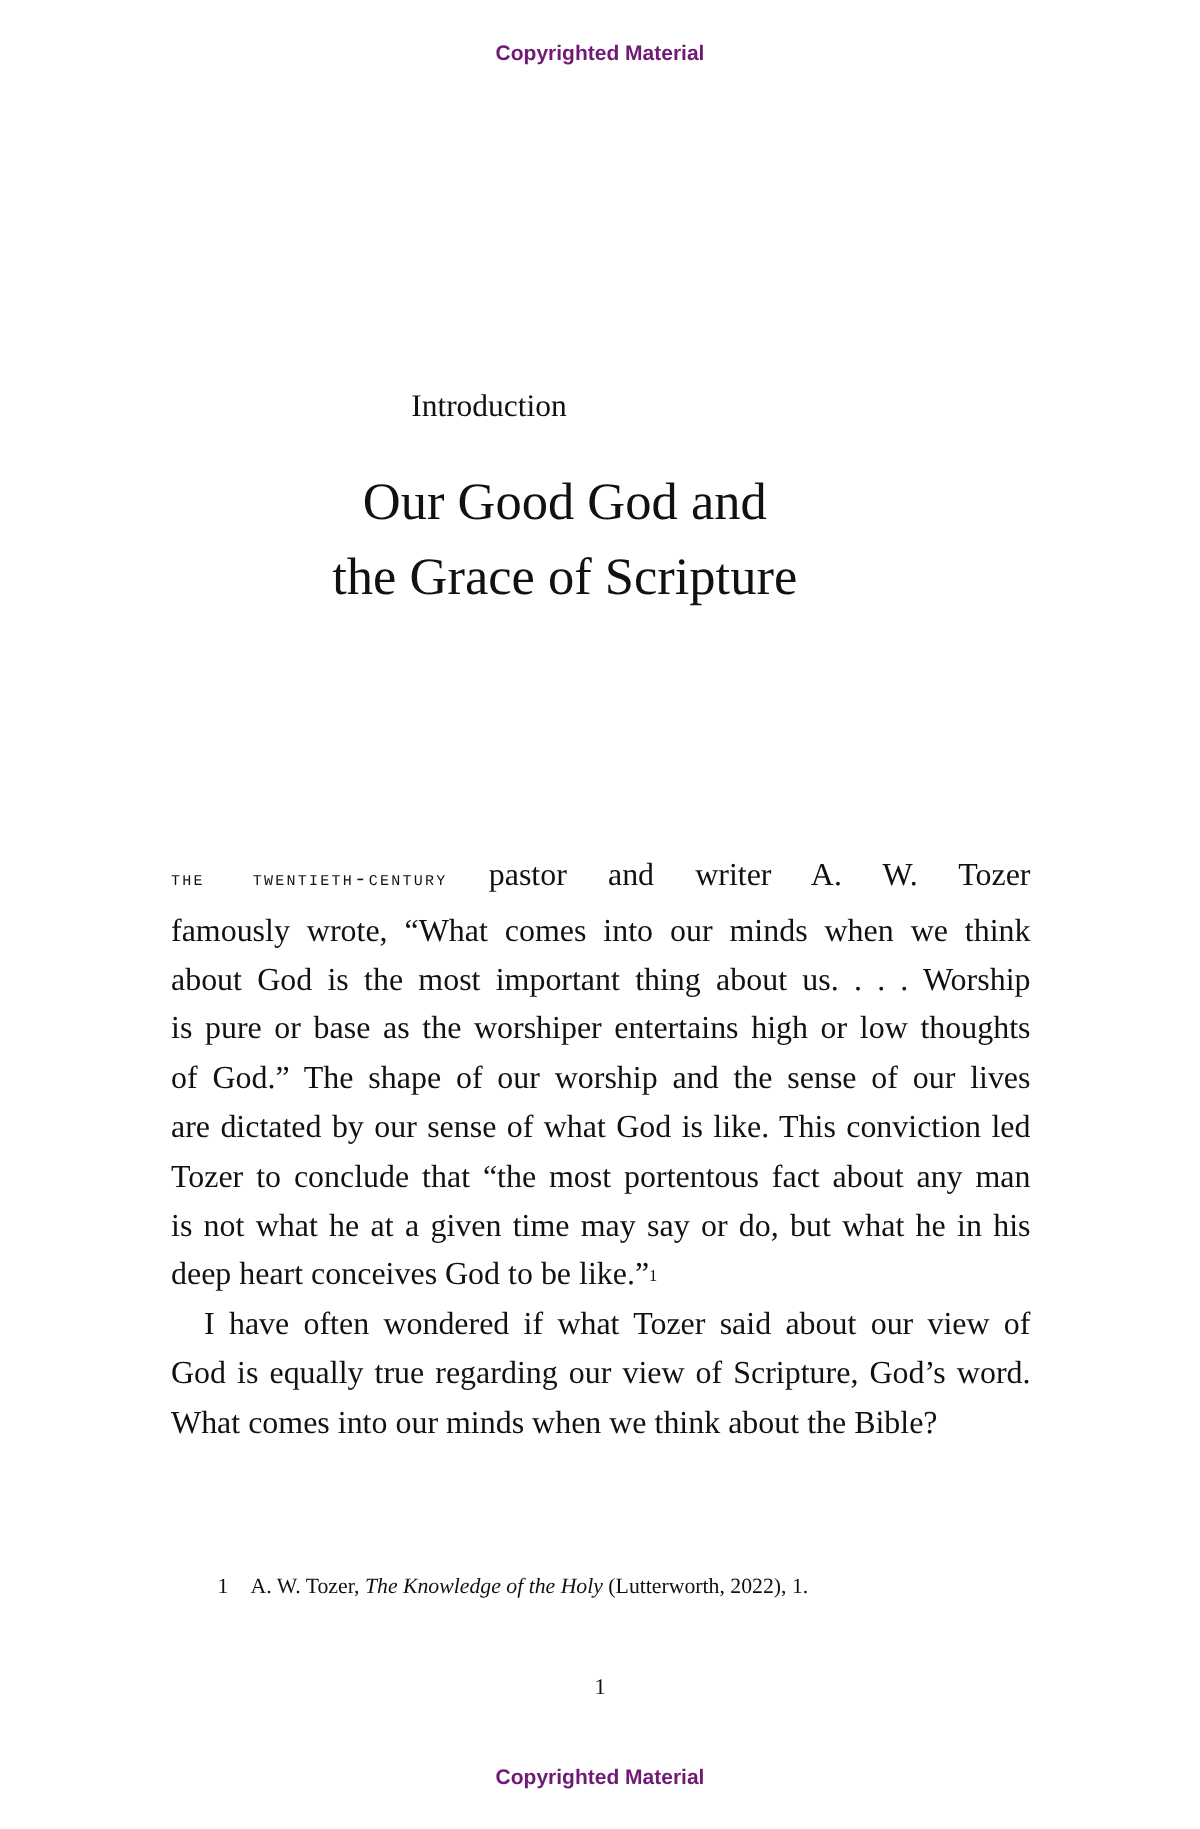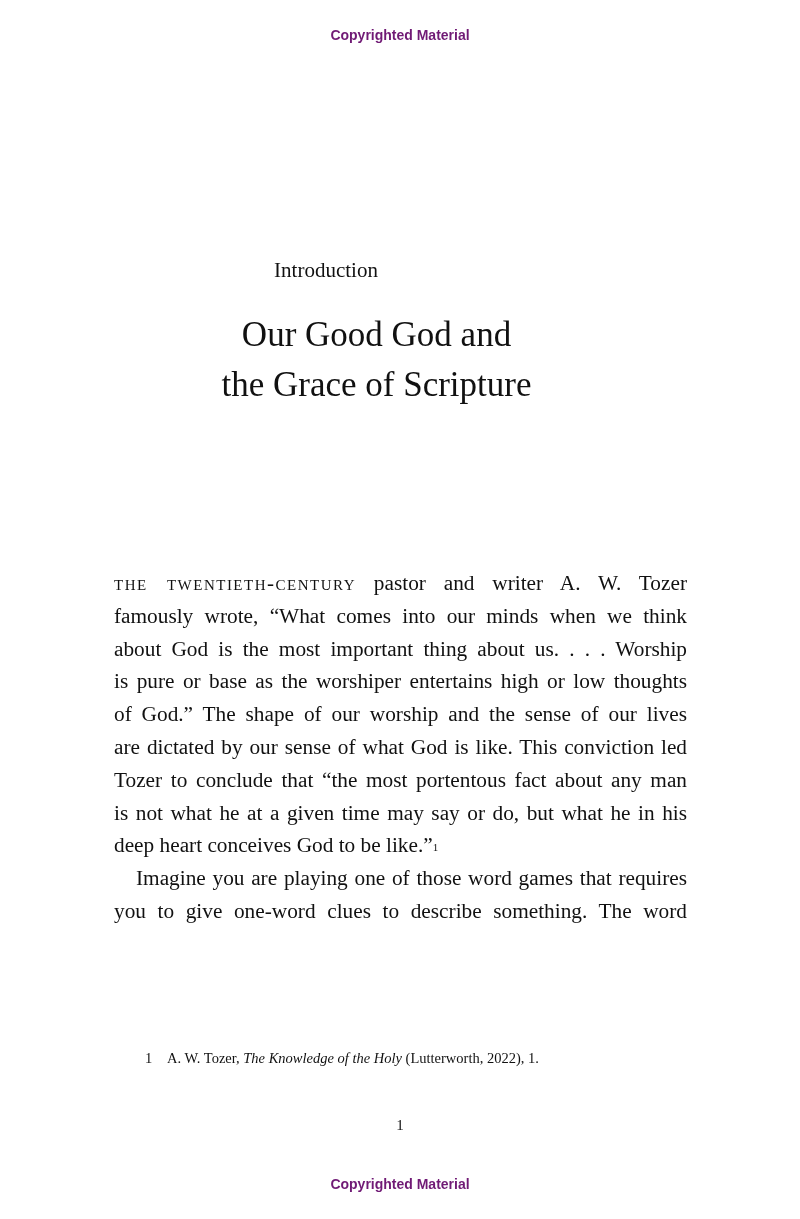--- a/index.html
+++ b/index.html
@@ -9,21 +9,21 @@
     .wm-top { top:27px; }
     .wm-bottom { top:1176px; }
     .serif { font-family:"Liberation Serif", "DejaVu Serif", serif; }
     .chapter-label { position:absolute; top:258px; left:0; width:652px; text-align:center; font-size:21px; }
     .chapter-title { position:absolute; top:310px; left:0; width:753px; text-align:center; font-size:35px; line-height:50px; }
     .body-text { position:absolute; top:567px; left:114px; width:573px; font-size:21.3px; line-height:32.8px; }
     .body-text p { margin:0; text-align:justify; text-align-last:justify; }
     .body-text p .line { display:block; text-align:justify; text-align-last:justify; }
     .body-text p .line.last { text-align-last:left; }
     .indent { text-indent:22px; }
-    .smallcaps { font-variant:small-caps; letter-spacing:1.5px; text-transform:lowercase; font-size:21px; }
+    .smallcaps { font-variant:small-caps; letter-spacing:1.5px; text-transform:lowercase; font-size:14px;font-family:Liberation Mono, monospace; }
     sup.fn { font-size:11px; vertical-align:top; position:relative; top:2px; }
     .footnote { position:absolute; top:1050px; left:114px; width:573px; font-size:14.5px;margin-left:31px; }
     .footnote .num { display:inline-block; width:22px; }
     .page-number { position:absolute; top:1117px; left:0; width:800px; text-align:center; font-size:15px; }
   </style>
 </head>
 <body>
 
 <div class="watermark wm-top">Copyrighted Material</div>
 
@@ -40,22 +40,23 @@
     <span class="line">famously wrote, “What comes into our minds when we think</span>
     <span class="line">about God is the most important thing about us. . . . Worship</span>
     <span class="line">is pure or base as the worshiper entertains high or low thoughts</span>
     <span class="line">of God.” The shape of our worship and the sense of our lives</span>
     <span class="line">are dictated by our sense of what God is like. This conviction led</span>
     <span class="line">Tozer to conclude that “the most portentous fact about any man</span>
     <span class="line">is not what he at a given time may say or do, but what he in his</span>
     <span class="line last"><span>deep heart conceives God to be like.”</span><sup class="fn">1</sup></span>
   </p>
   <p>
-    <span class="line indent">Imagine you are playing one of those word games that requires</span>
-    <span class="line">you to give one-word clues to describe something. The word</span>
+    <span class="line indent">I have often wondered if what Tozer said about our view of</span>
+    <span class="line">God is equally true regarding our view of Scripture, God’s word.</span>
+    <span class="line last">What comes into our minds when we think about the Bible?</span>
   </p>
 </div>
 
 <div class="footnote serif">
   <span class="num">1</span><span>A. W. Tozer, </span><em>The Knowledge of the Holy</em><span> (Lutterworth, 2022), 1.</span>
 </div>
 
 <div class="page-number serif">1</div>
 
 <div class="watermark wm-bottom">Copyrighted Material</div>

